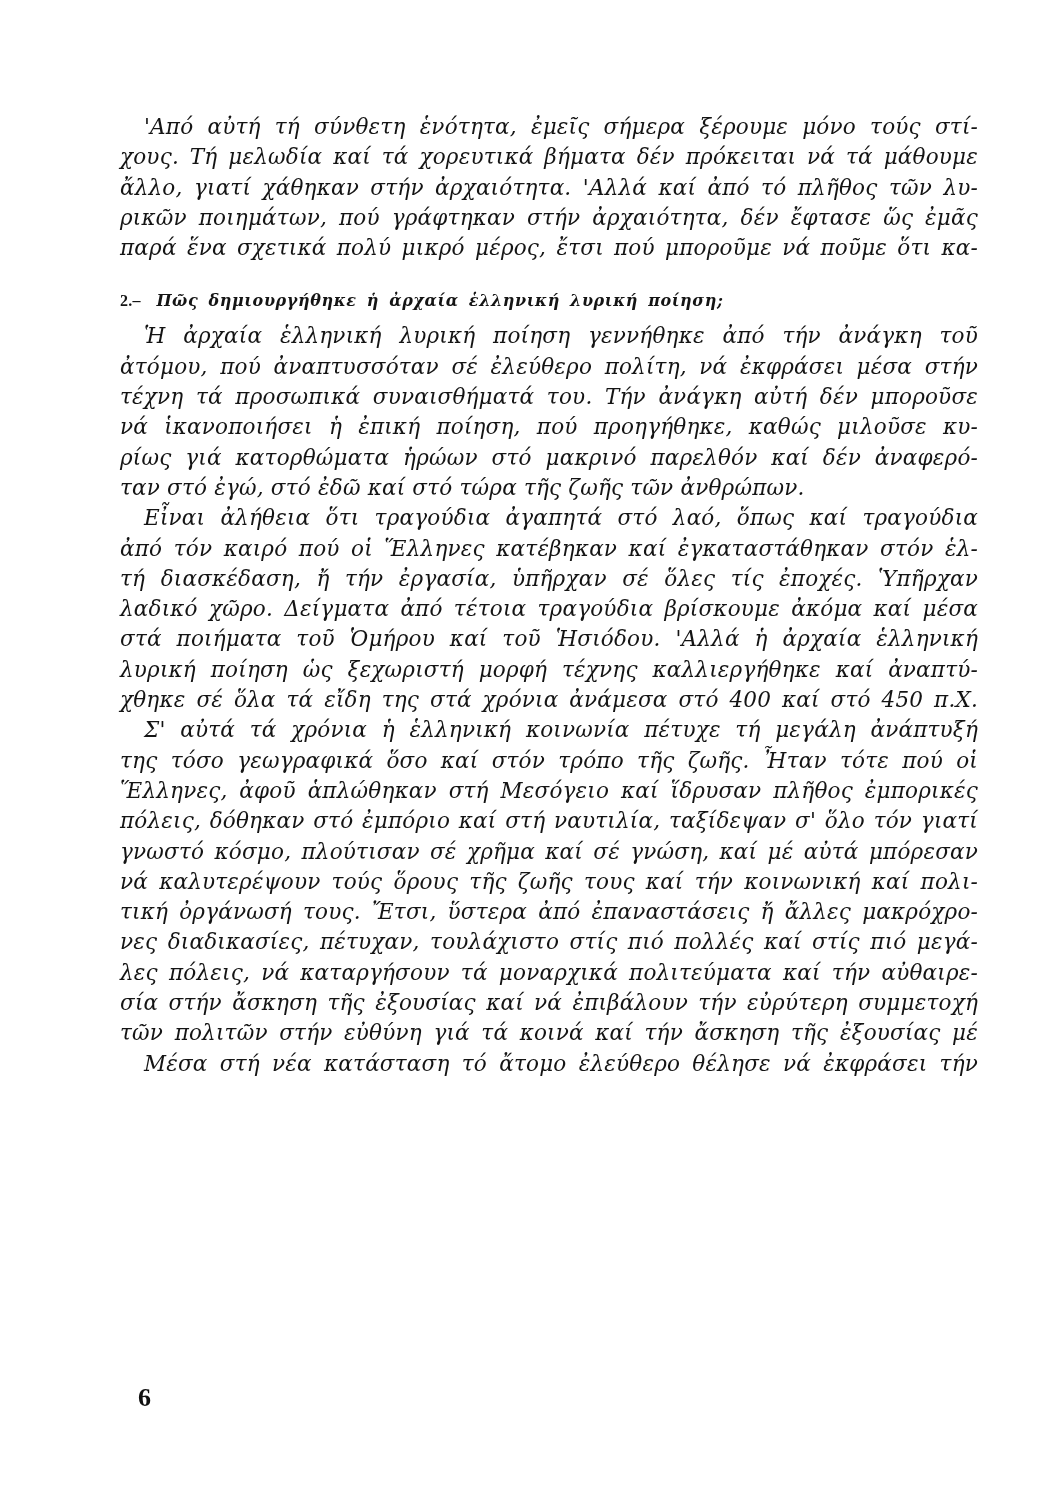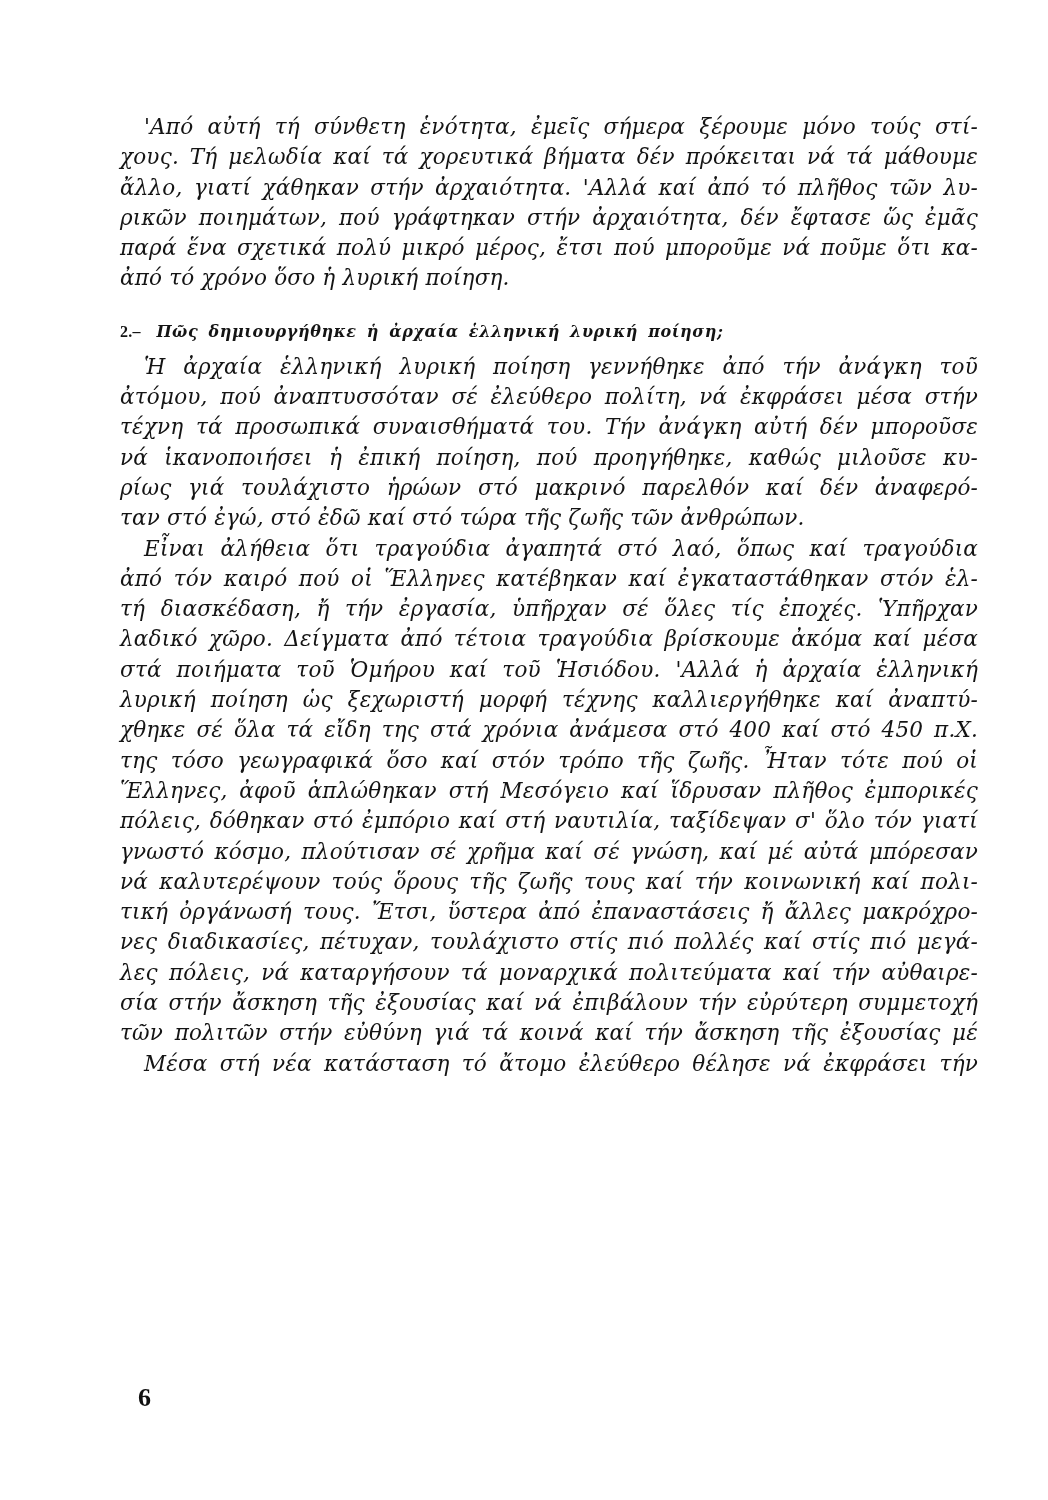--- a/index.html
+++ b/index.html
@@ -73,48 +73,48 @@
 <body>
 
 <div class="page">
 
   <div>
     <span class="line indent">'Από αὐτή τή σύνθετη ἑνότητα, ἐμεῖς σήμερα ξέρουμε μόνο τούς στί-</span>
     <span class="line">χους. Τή μελωδία καί τά χορευτικά βήματα δέν πρόκειται νά τά μάθουμε</span>
     <span class="line">ἄλλο, γιατί χάθηκαν στήν ἀρχαιότητα. 'Αλλά καί ἀπό τό πλῆθος τῶν λυ-</span>
     <span class="line">ρικῶν ποιημάτων, πού γράφτηκαν στήν ἀρχαιότητα, δέν ἔφτασε ὥς ἐμᾶς</span>
     <span class="line">παρά ἕνα σχετικά πολύ μικρό μέρος, ἔτσι πού μποροῦμε νά ποῦμε ὅτι κα-</span>
-    <span class="line last">ἀπό τό χρόνο ὅσο ἡ λυρική ποίηση.</span>
   </div>
 
   <div class="heading">
     <span class="num">2.–</span>
     <span class="htext">Πῶς δημιουργήθηκε ἡ ἀρχαία ἑλληνική λυρική ποίηση;</span>
   </div>
 
   <div>
     <span class="line indent">Ἡ ἀρχαία ἑλληνική λυρική ποίηση γεννήθηκε ἀπό τήν ἀνάγκη τοῦ</span>
     <span class="line">ἀτόμου, πού ἀναπτυσσόταν σέ ἐλεύθερο πολίτη, νά ἐκφράσει μέσα στήν</span>
     <span class="line">τέχνη τά προσωπικά συναισθήματά του. Τήν ἀνάγκη αὐτή δέν μποροῦσε</span>
     <span class="line">νά ἱκανοποιήσει ἡ ἐπική ποίηση, πού προηγήθηκε, καθώς μιλοῦσε κυ-</span>
-    <span class="line">ρίως γιά τουλάχιστο ἡρώων στό μακρινό παρελθόν καί δέν ἀναφερό-</span>
+    <span class="line">ρίως γιά κατορθώματα ἡρώων στό μακρινό παρελθόν καί δέν ἀναφερό-</span>
     <span class="line last">ταν στό ἐγώ, στό ἐδῶ καί στό τώρα τῆς ζωῆς τῶν ἀνθρώπων.</span>
   </div>
 
   <div>
     <span class="line indent">Εἶναι ἀλήθεια ὅτι τραγούδια ἀγαπητά στό λαό, ὅπως καί τραγούδια</span>
     <span class="line">ἀπό τόν καιρό πού οἱ Ἕλληνες κατέβηκαν καί ἐγκαταστάθηκαν στόν ἑλ-</span>
     <span class="line">τή διασκέδαση, ἤ τήν ἐργασία, ὑπῆρχαν σέ ὅλες τίς ἐποχές. Ὑπῆρχαν</span>
     <span class="line">λαδικό χῶρο. Δείγματα ἀπό τέτοια τραγούδια βρίσκουμε ἀκόμα καί μέσα</span>
     <span class="line">στά ποιήματα τοῦ Ὁμήρου καί τοῦ Ἡσιόδου. 'Αλλά ἡ ἀρχαία ἑλληνική</span>
     <span class="line">λυρική ποίηση ὡς ξεχωριστή μορφή τέχνης καλλιεργήθηκε καί ἀναπτύ-</span>
     <span class="line">χθηκε σέ ὅλα τά εἴδη της στά χρόνια ἀνάμεσα στό 400 καί στό 450 π.Χ.</span>
   </div>
 
   <div>
+    <span class="line indent">Σ' αὐτά τά χρόνια ἡ ἑλληνική κοινωνία πέτυχε τή μεγάλη ἀνάπτυξή</span>
     <span class="line">της τόσο γεωγραφικά ὅσο καί στόν τρόπο τῆς ζωῆς. Ἦταν τότε πού οἱ</span>
     <span class="line">Ἕλληνες, ἀφοῦ ἁπλώθηκαν στή Μεσόγειο καί ἵδρυσαν πλῆθος ἐμπορικές</span>
     <span class="line">πόλεις, δόθηκαν στό ἐμπόριο καί στή ναυτιλία, ταξίδεψαν σ' ὅλο τόν γιατί</span>
     <span class="line">γνωστό κόσμο, πλούτισαν σέ χρῆμα καί σέ γνώση, καί μέ αὐτά μπόρεσαν</span>
     <span class="line">νά καλυτερέψουν τούς ὅρους τῆς ζωῆς τους καί τήν κοινωνική καί πολι-</span>
     <span class="line">τική ὀργάνωσή τους. Ἔτσι, ὕστερα ἀπό ἐπαναστάσεις ἤ ἄλλες μακρόχρο-</span>
     <span class="line">νες διαδικασίες, πέτυχαν, τουλάχιστο στίς πιό πολλές καί στίς πιό μεγά-</span>
     <span class="line">λες πόλεις, νά καταργήσουν τά μοναρχικά πολιτεύματα καί τήν αὐθαιρε-</span>
     <span class="line">σία στήν ἄσκηση τῆς ἐξουσίας καί νά ἐπιβάλουν τήν εὐρύτερη συμμετοχή</span>
     <span class="line">τῶν πολιτῶν στήν εὐθύνη γιά τά κοινά καί τήν ἄσκηση τῆς ἐξουσίας μέ</span>

